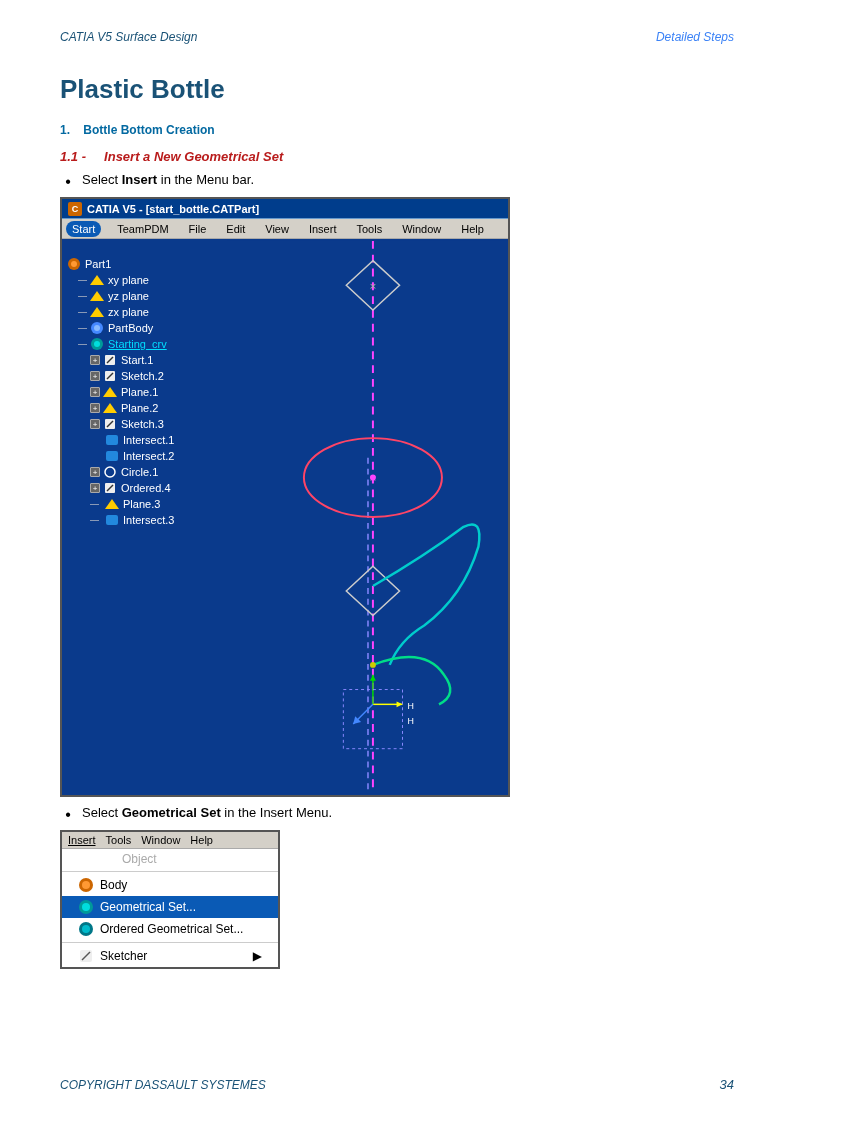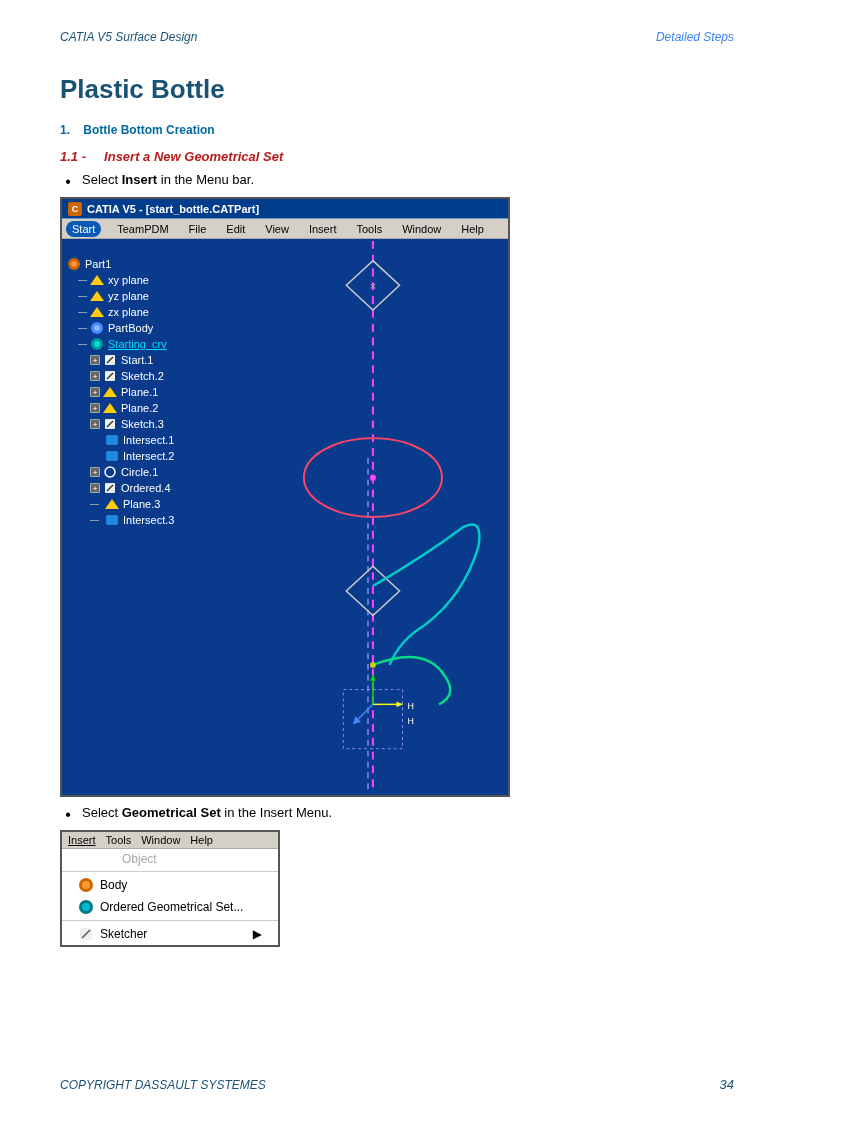--- a/index.html
+++ b/index.html
@@ -610,20 +610,29 @@
       <div class="menu-dropdown-item">
         <span class="menu-item-icon">
           <svg width="16" height="16" viewBox="0 0 16 16">
               <circle cx="8" cy="8" r="7" fill="#cc6600"></circle>
               <circle cx="8" cy="8" r="4" fill="#ff9933"></circle>
             </svg>
         </span>
         <span>Body</span>
       </div>
 
+      <div class="menu-dropdown-item highlighted">
+        <span class="menu-item-icon">
+          <svg width="16" height="16" viewBox="0 0 16 16">
+              <circle cx="8" cy="8" r="7" fill="#009999"></circle>
+              <circle cx="8" cy="8" r="4" fill="#00dddd"></circle>
+            </svg>
+        </span>
+        <span>Geometrical Set...</span>
+      </div>
 
       <div class="menu-dropdown-item">
         <span class="menu-item-icon">
           <svg width="16" height="16" viewBox="0 0 16 16">
               <circle cx="8" cy="8" r="7" fill="#007788"></circle>
               <circle cx="8" cy="8" r="4" fill="#00bbcc"></circle>
             </svg>
         </span>
         <span>Ordered Geometrical Set...</span>
       </div>

